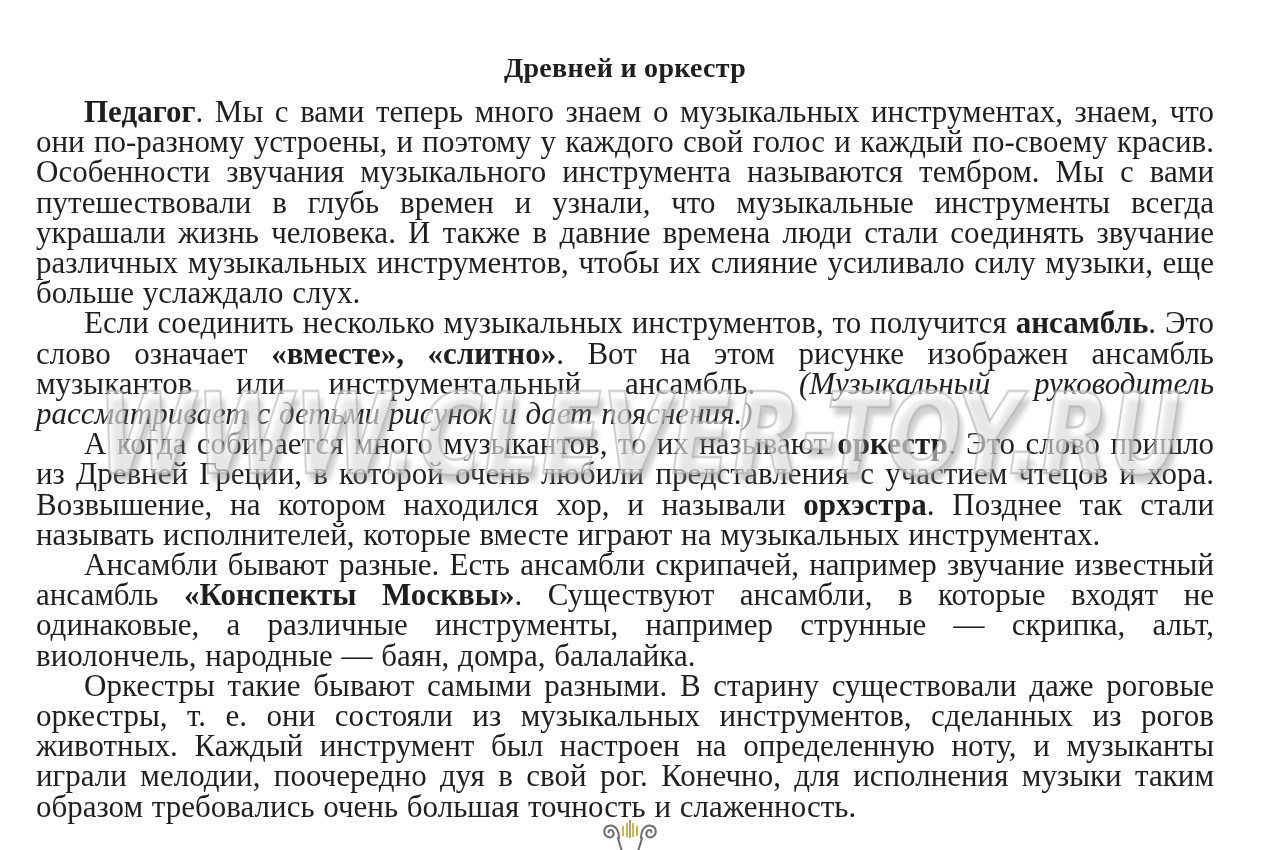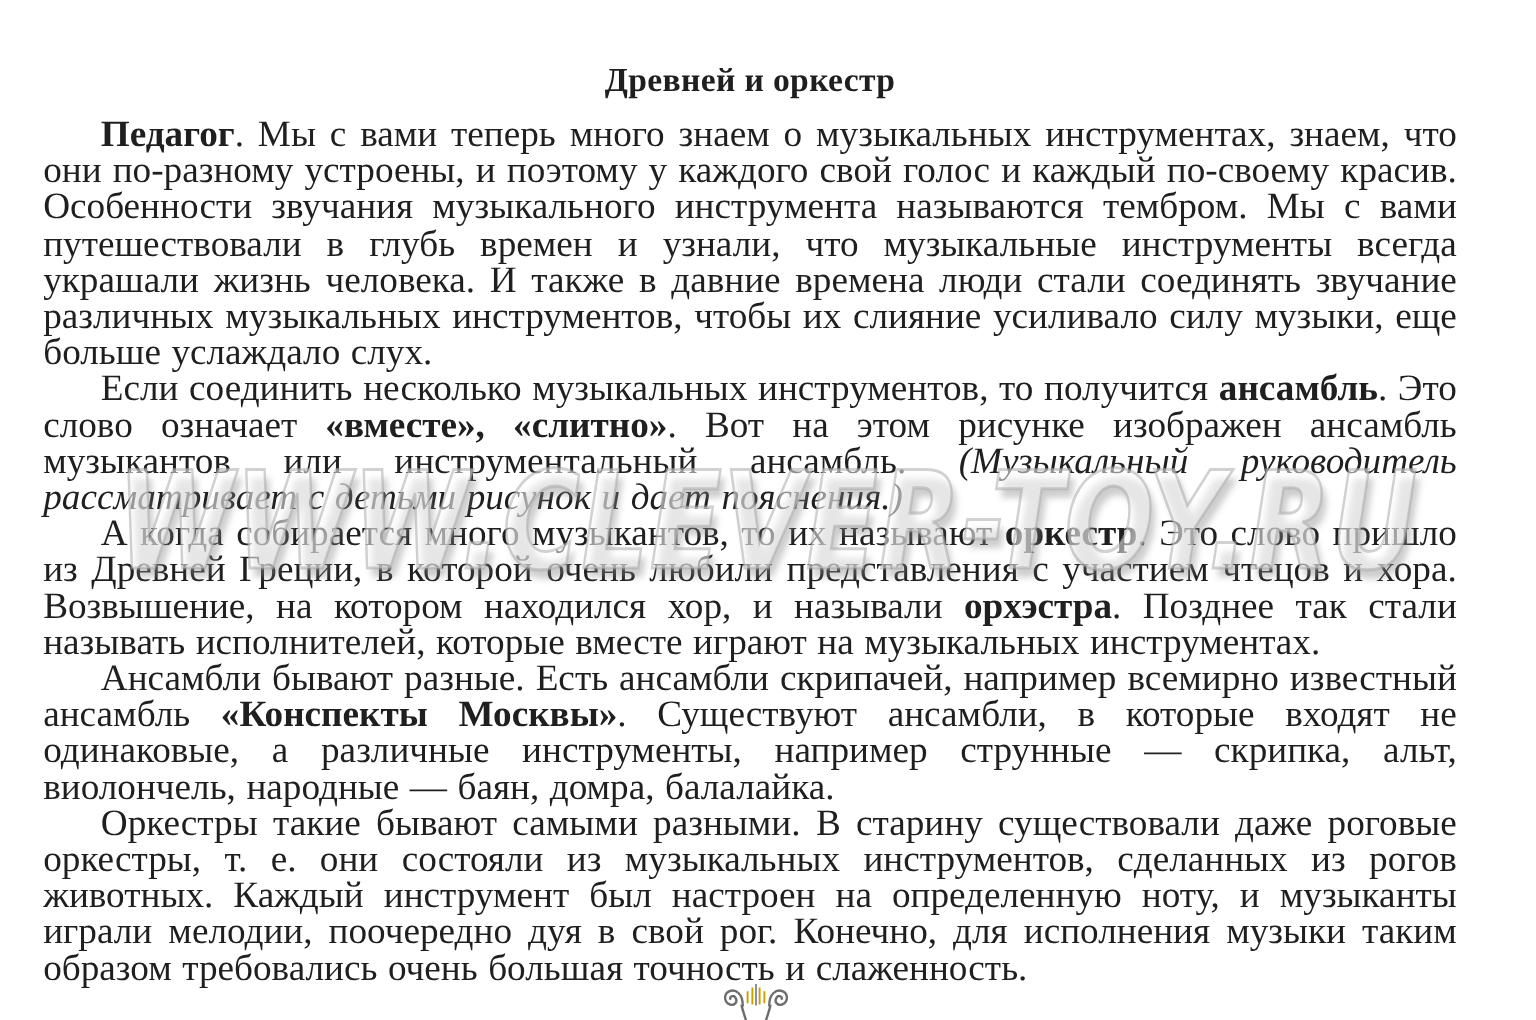--- a/index.html
+++ b/index.html
@@ -87,21 +87,21 @@
 
 <div class="page">
 
 
   <h2 class="doc-subtitle">Древней и оркестр</h2>
 
   <div class="body-text">
       <p class="para"><span class="seg-bold">Педагог</span><span class="seg-normal">. Мы с вами теперь много знаем о музыкальных инструментах, знаем, что они по-разному устроены, и поэтому у каждого свой голос и каждый по-своему красив. Особенности звучания музыкального инструмента называются тембром. Мы с вами путешествовали в глубь времен и узнали, что музыкальные инструменты всегда украшали жизнь человека. И также в давние времена люди стали соединять звучание различных музыкальных инструментов, чтобы их слияние усиливало силу музыки, еще больше услаждало слух.</span></p>
       <p class="para"><span class="seg-normal">Если соединить несколько музыкальных инструментов, то получится </span><span class="seg-bold-italic">ансамбль</span><span class="seg-normal">. Это слово означает </span><span class="seg-bold-italic">«вместе», «слитно»</span><span class="seg-normal">. Вот на этом рисунке изображен ансамбль музыкантов или инструментальный ансамбль. </span><span class="seg-italic">(Музыкальный руководитель рассматривает с детьми рисунок и дает пояснения.)</span></p>
       <p class="para"><span class="seg-normal">А когда собирается много музыкантов, то их называют </span><span class="seg-bold-italic">оркестр</span><span class="seg-normal">. Это слово пришло из Древней Греции, в которой очень любили представления с участием чтецов и хора. Возвышение, на котором находился хор, и называли </span><span class="seg-bold-italic">орхэстра</span><span class="seg-normal">. Позднее так стали называть исполнителей, которые вместе играют на музыкальных инструментах.</span></p>
-      <p class="para"><span class="seg-normal">Ансамбли бывают разные. Есть ансамбли скрипачей, например всемирно известный ансамбль </span><span class="seg-bold-italic">«Конспекты Москвы»</span><span class="seg-normal">. Существуют ансамбли, в которые входят не одинаковые, а различные инструменты, например струнные — скрипка, альт, виолончель, народные — баян, домра, балалайка.</span></p>
+      <p class="para"><span class="seg-normal">Ансамбли бывают разные. Есть ансамбли скрипачей, например звучание известный ансамбль </span><span class="seg-bold-italic">«Конспекты Москвы»</span><span class="seg-normal">. Существуют ансамбли, в которые входят не одинаковые, а различные инструменты, например струнные — скрипка, альт, виолончель, народные — баян, домра, балалайка.</span></p>
       <p class="para"><span class="seg-normal">Оркестры такие бывают самыми разными. В старину существовали даже роговые оркестры, т. е. они состояли из музыкальных инструментов, сделанных из рогов животных. Каждый инструмент был настроен на определенную ноту, и музыканты играли мелодии, поочередно дуя в свой рог. Конечно, для исполнения музыки таким образом требовались очень большая точность и слаженность.</span></p>
     </div>
 
 </div>
 
 <div class="watermark">WWW.CLEVER-TOY.RU</div>
 
 <svg class="ornament" viewBox="0 0 66 70" xmlns="http://www.w3.org/2000/svg">
 
   <line x1="26" y1="10" x2="26" y2="20" stroke="#c8a200" stroke-width="1.6"></line>

